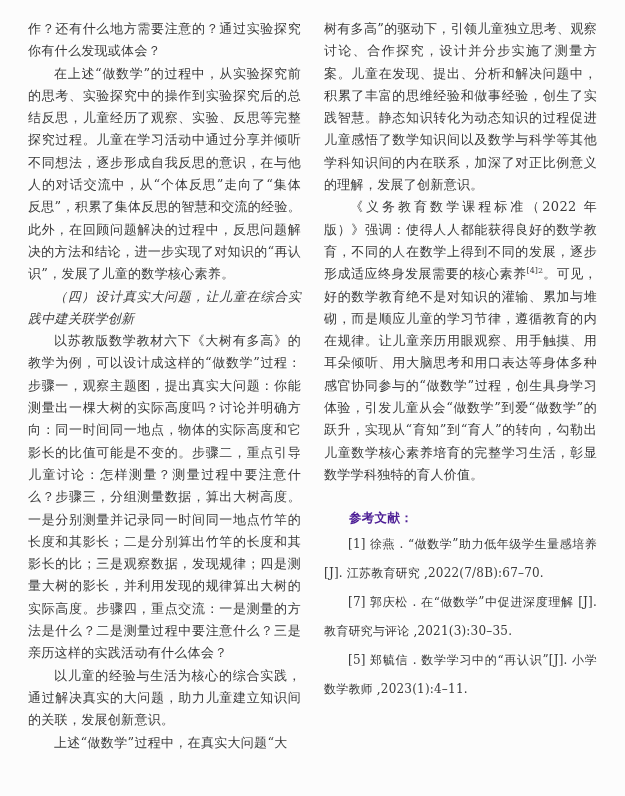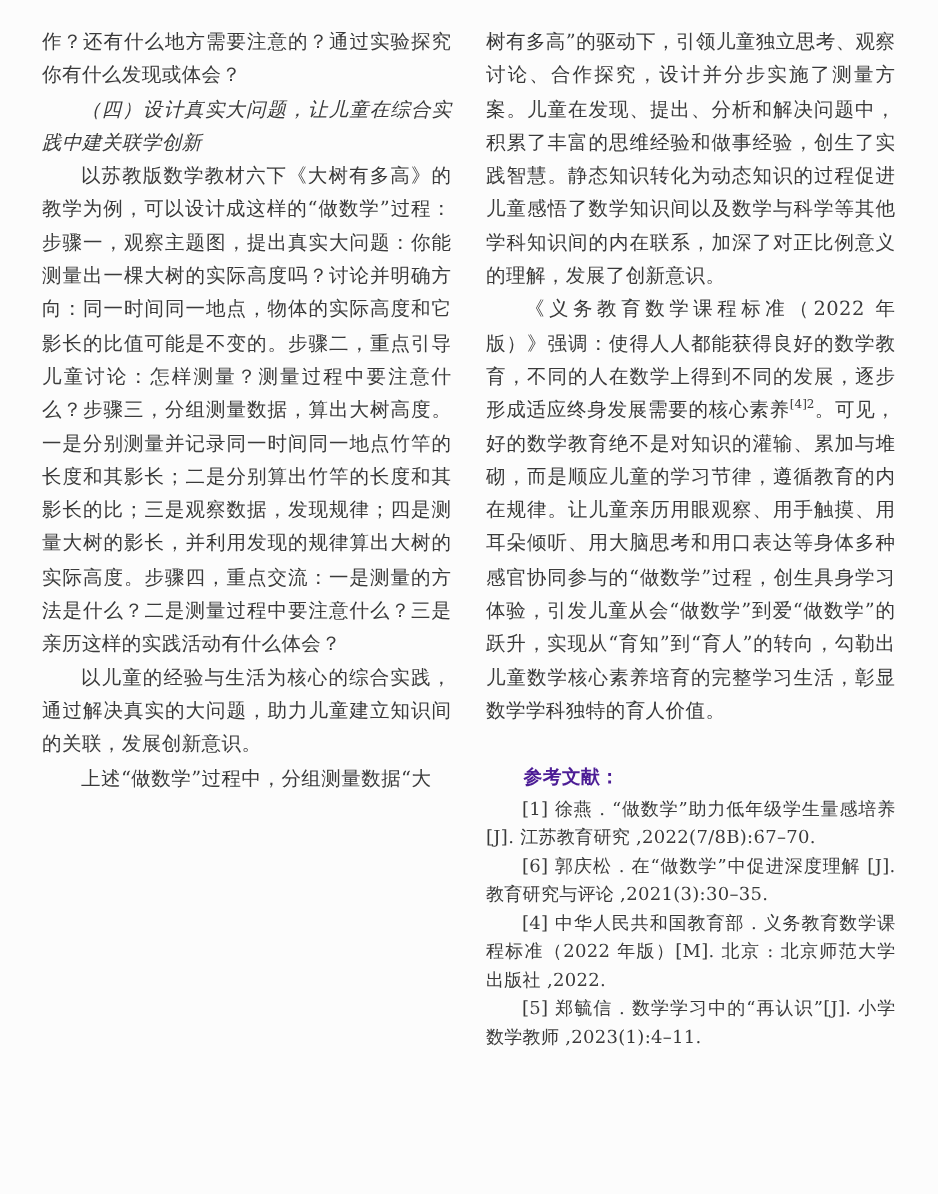--- a/index.html
+++ b/index.html
@@ -52,41 +52,41 @@
   }
   p.ref-header {
     font-family: "DejaVu Sans", "Liberation Sans", sans-serif;
     font-weight: bold;
     font-size: 12.5px;
     margin-top: 21px;
     color: #4c1d95;
   }
   p.reference {
     font-size: 12px;
-    line-height: 19px;
+    line-height: 29px;
     letter-spacing: 0.2px;
   }
 </style>
 </head>
 <body>
 
 <div class="page">
 
   <div class="column">
     <p class="continued">作？还有什么地方需要注意的？通过实验探究你有什么发现或体会？</p>
+    <p>在上述“做数学”的过程中，从实验探究前的思考、实验探究中的操作到实验探究后的总结反思，儿童经历了观察、实验、反思等完整探究过程。儿童在学习活动中通过分享并倾听不同想法，逐步形成自我反思的意识，在与他人的对话交流中，从“个体反思”走向了“集体反思”，积累了集体反思的智慧和交流的经验。此外，在回顾问题解决的过程中，反思问题解决的方法和结论，进一步实现了对知识的“再认识”，发展了儿童的数学核心素养。</p>
     <p class="section-heading">（四）设计真实大问题，让儿童在综合实践中建关联学创新</p>
     <p>以苏教版数学教材六下《大树有多高》的教学为例，可以设计成这样的“做数学”过程：步骤一，观察主题图，提出真实大问题：你能测量出一棵大树的实际高度吗？讨论并明确方向：同一时间同一地点，物体的实际高度和它影长的比值可能是不变的。步骤二，重点引导儿童讨论：怎样测量？测量过程中要注意什么？步骤三，分组测量数据，算出大树高度。一是分别测量并记录同一时间同一地点竹竿的长度和其影长；二是分别算出竹竿的长度和其影长的比；三是观察数据，发现规律；四是测量大树的影长，并利用发现的规律算出大树的实际高度。步骤四，重点交流：一是测量的方法是什么？二是测量过程中要注意什么？三是亲历这样的实践活动有什么体会？</p>
     <p>以儿童的经验与生活为核心的综合实践，通过解决真实的大问题，助力儿童建立知识间的关联，发展创新意识。</p>
-    <p>上述“做数学”过程中，分组测量数据“大</p>
+    <p>上述“做数学”过程中，在真实大问题“大</p>
   </div>
 
   <div class="column">
     <p class="continued">树有多高”的驱动下，引领儿童独立思考、观察讨论、合作探究，设计并分步实施了测量方案。儿童在发现、提出、分析和解决问题中，积累了丰富的思维经验和做事经验，创生了实践智慧。静态知识转化为动态知识的过程促进儿童感悟了数学知识间以及数学与科学等其他学科知识间的内在联系，加深了对正比例意义的理解，发展了创新意识。</p>
     <p><span>《义务教育数学课程标准（2022 年版）》强调：使得人人都能获得良好的数学教育，不同的人在数学上得到不同的发展，逐步形成适应终身发展需要的核心素养</span><sup>[4]2</sup><span>。可见，好的数学教育绝不是对知识的灌输、累加与堆砌，而是顺应儿童的学习节律，遵循教育的内在规律。让儿童亲历用眼观察、用手触摸、用耳朵倾听、用大脑思考和用口表达等身体多种感官协同参与的“做数学”过程，创生具身学习体验，引发儿童从会“做数学”到爱“做数学”的跃升，实现从“育知”到“育人”的转向，勾勒出儿童数学核心素养培育的完整学习生活，彰显数学学科独特的育人价值。</span></p>
     <p class="ref-header">参考文献：</p>
     <p class="reference">[1] 徐燕 . “做数学”助力低年级学生量感培养 [J]. 江苏教育研究 ,2022(7/8B):67–70.</p>
-    <p class="reference">[6] 郭庆松 . 在“做数学”中促进深度理解 [J]. 教育研究与评论 ,2021(3):30–35.</p>
-    <p class="reference">[4] 中华人民共和国教育部 . 义务教育数学课程标准（2022 年版）[M]. 北京 : 北京师范大学出版社 ,2022.</p>
+    <p class="reference">[7] 郭庆松 . 在“做数学”中促进深度理解 [J]. 教育研究与评论 ,2021(3):30–35.</p>
     <p class="reference">[5] 郑毓信 . 数学学习中的“再认识”[J]. 小学数学教师 ,2023(1):4–11.</p>
 
   </div>
 
 </div>
 
 </body></html>

